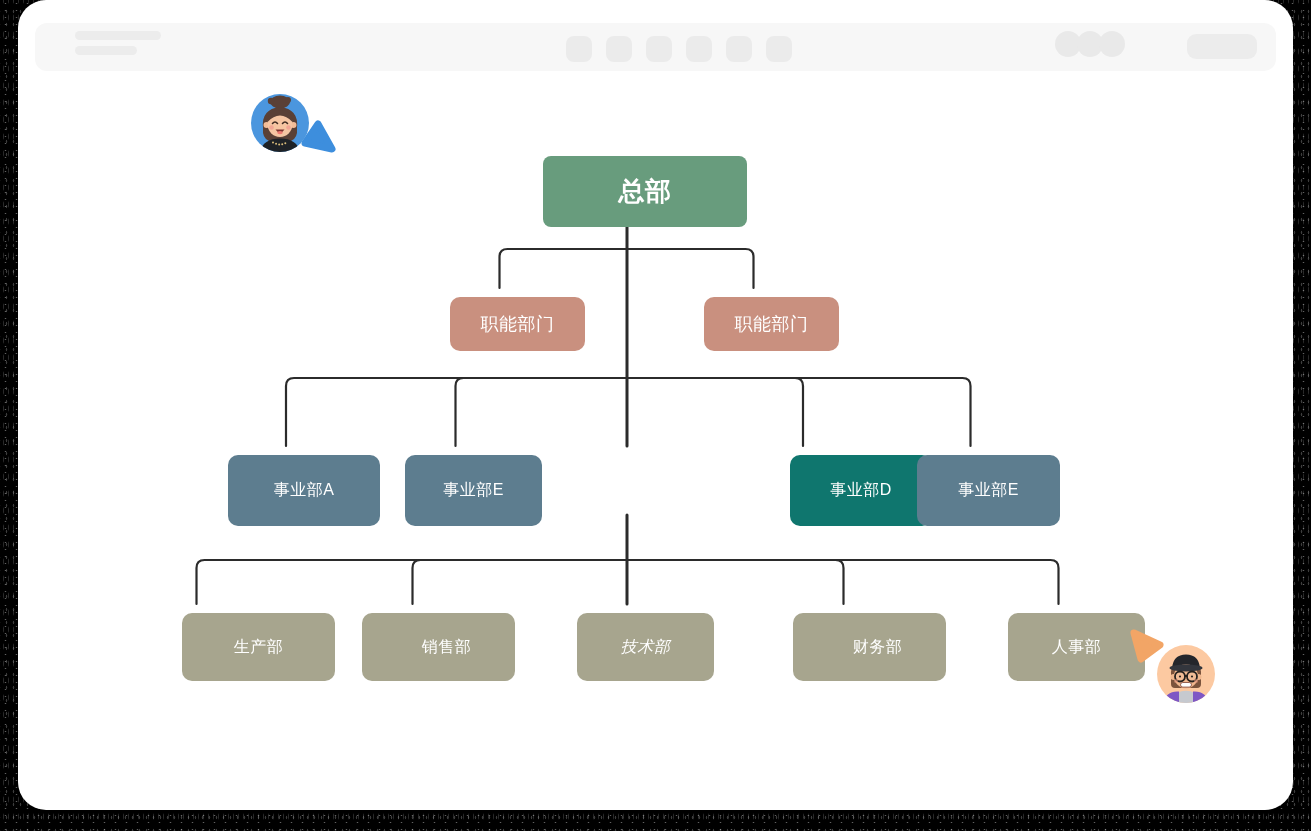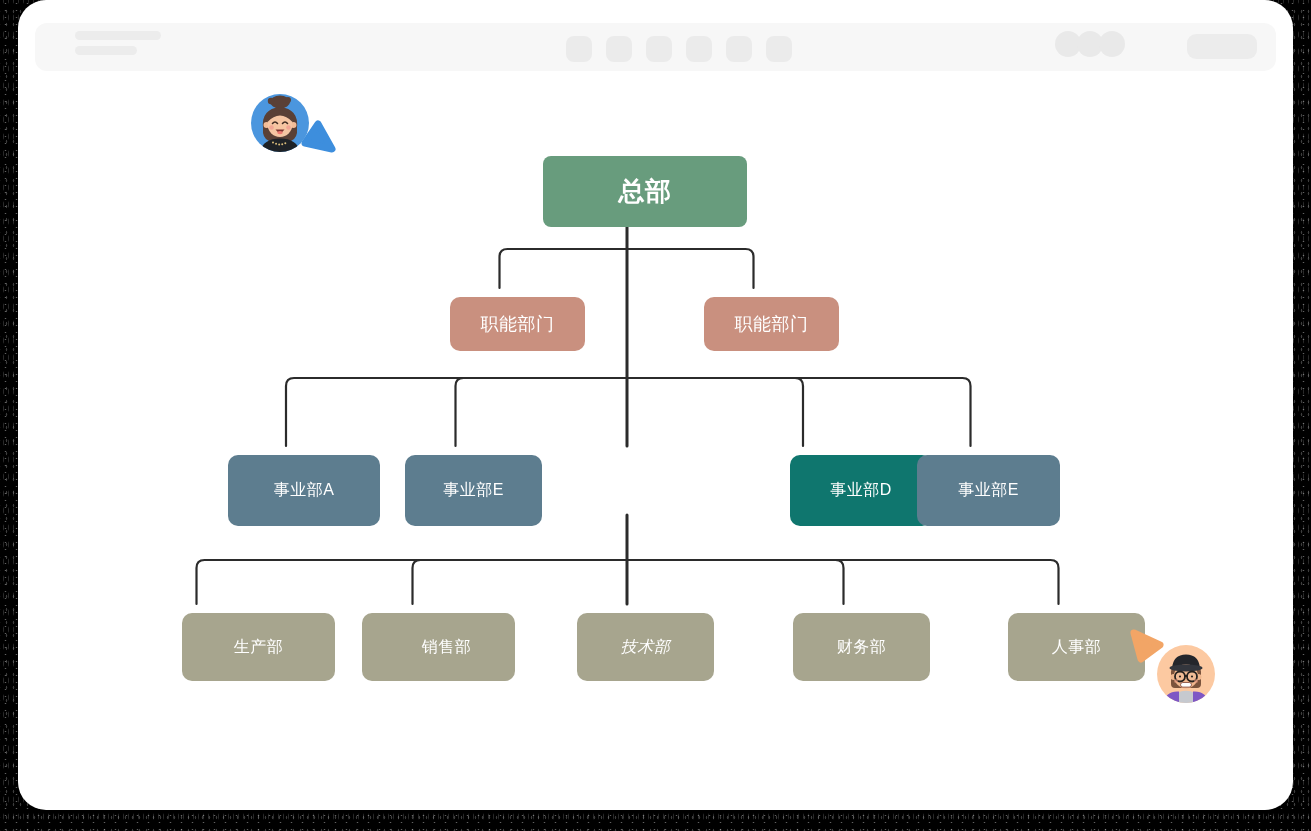--- a/index.html
+++ b/index.html
@@ -47,21 +47,21 @@
   .n-func1{left:432px;top:297px;width:135px;height:54px;font-size:18px;}
   .n-func2{left:686px;top:297px;width:135px;height:54px;font-size:18px;}
   .n-divA {left:210px;top:455px;width:152px;height:71px;}
   .n-divB {left:387px;top:455px;width:137px;height:71px;}
   .n-divC {left:548px;top:455px;width:158px;height:71px;}
   .n-divD {left:732px;top:455px;width:142px;height:71px;}
   .n-divE {left:899px;top:455px;width:143px;height:71px;}
   .n-prod {left:128px;top:613px;width:153px;height:68px;margin-left:36px;}
   .n-sales{left:344px;top:613px;width:137px;height:68px;}
   .n-tech {left:559px;top:613px;width:137px;height:68px;}
-  .n-fin  {left:775px;top:613px;width:137px;height:68px;}
+  .n-fin  {left:775px;top:613px;width:137px;height:68px;padding-left:16px;}
   .n-hr   {left:990px;top:613px;width:137px;height:68px;}
   .avatar{position:absolute;width:58px;height:58px;}
   .av-1{left:233px;top:94px;}
   .av-2{left:1139px;top:645px;}
   .cursor{position:absolute;}
   .cur-1{left:282px;top:117px;width:40px;height:40px;}
   .cur-2{left:1108px;top:626px;width:40px;height:40px;}
 </style>
 </head>
 <body>

